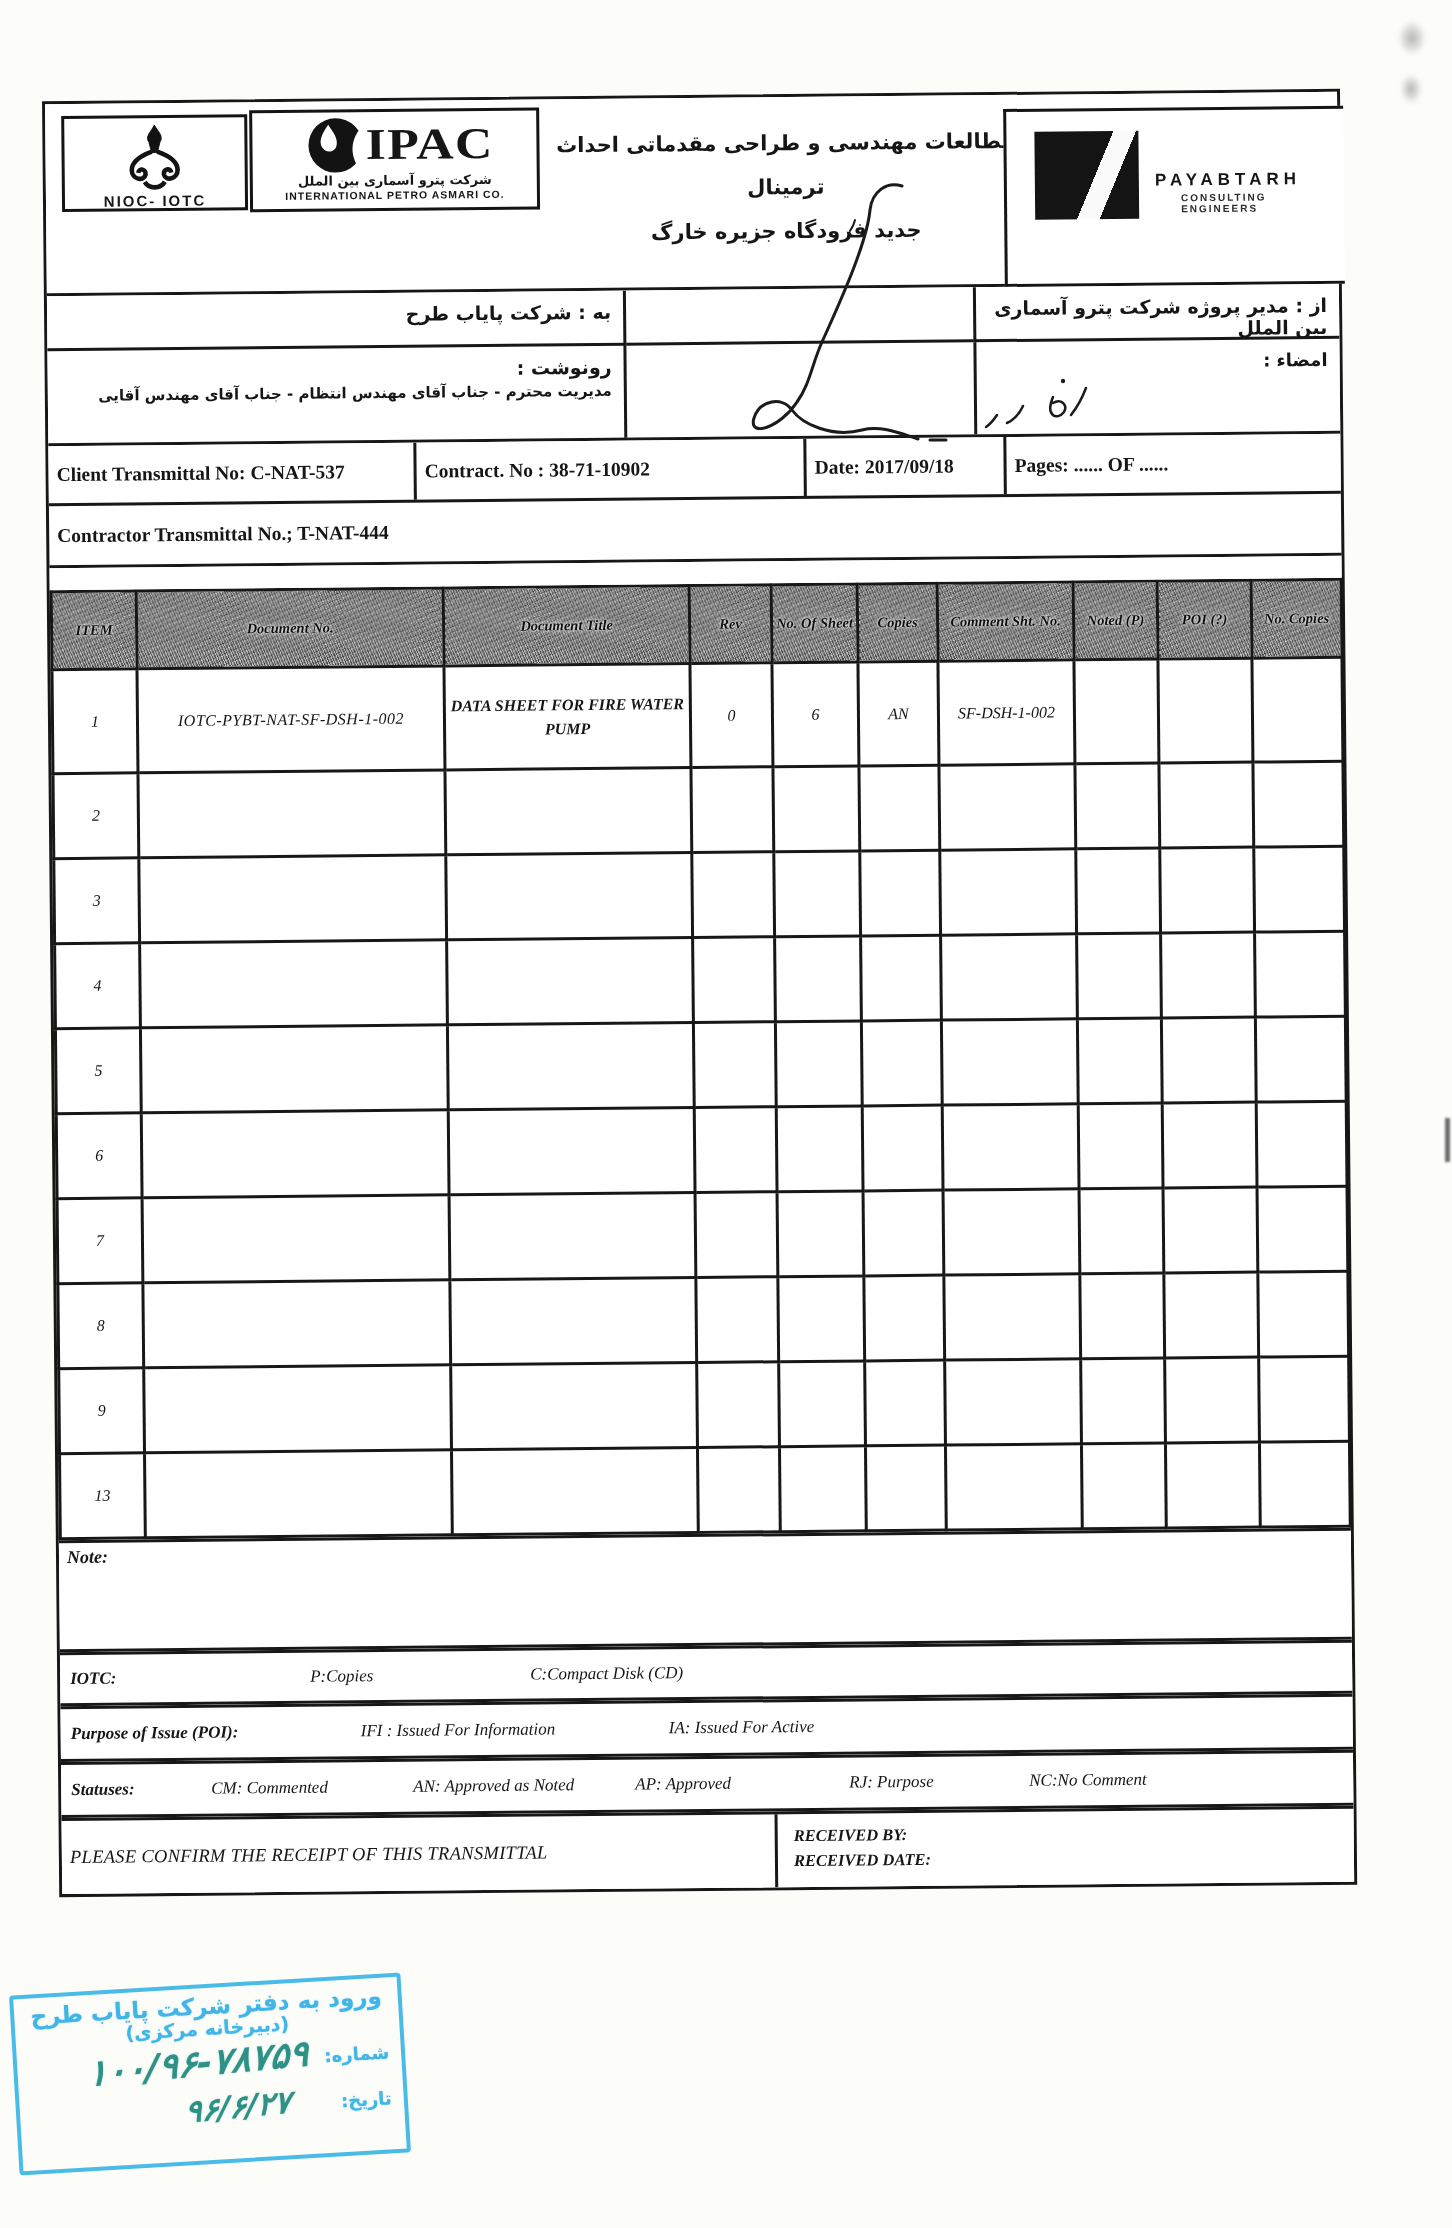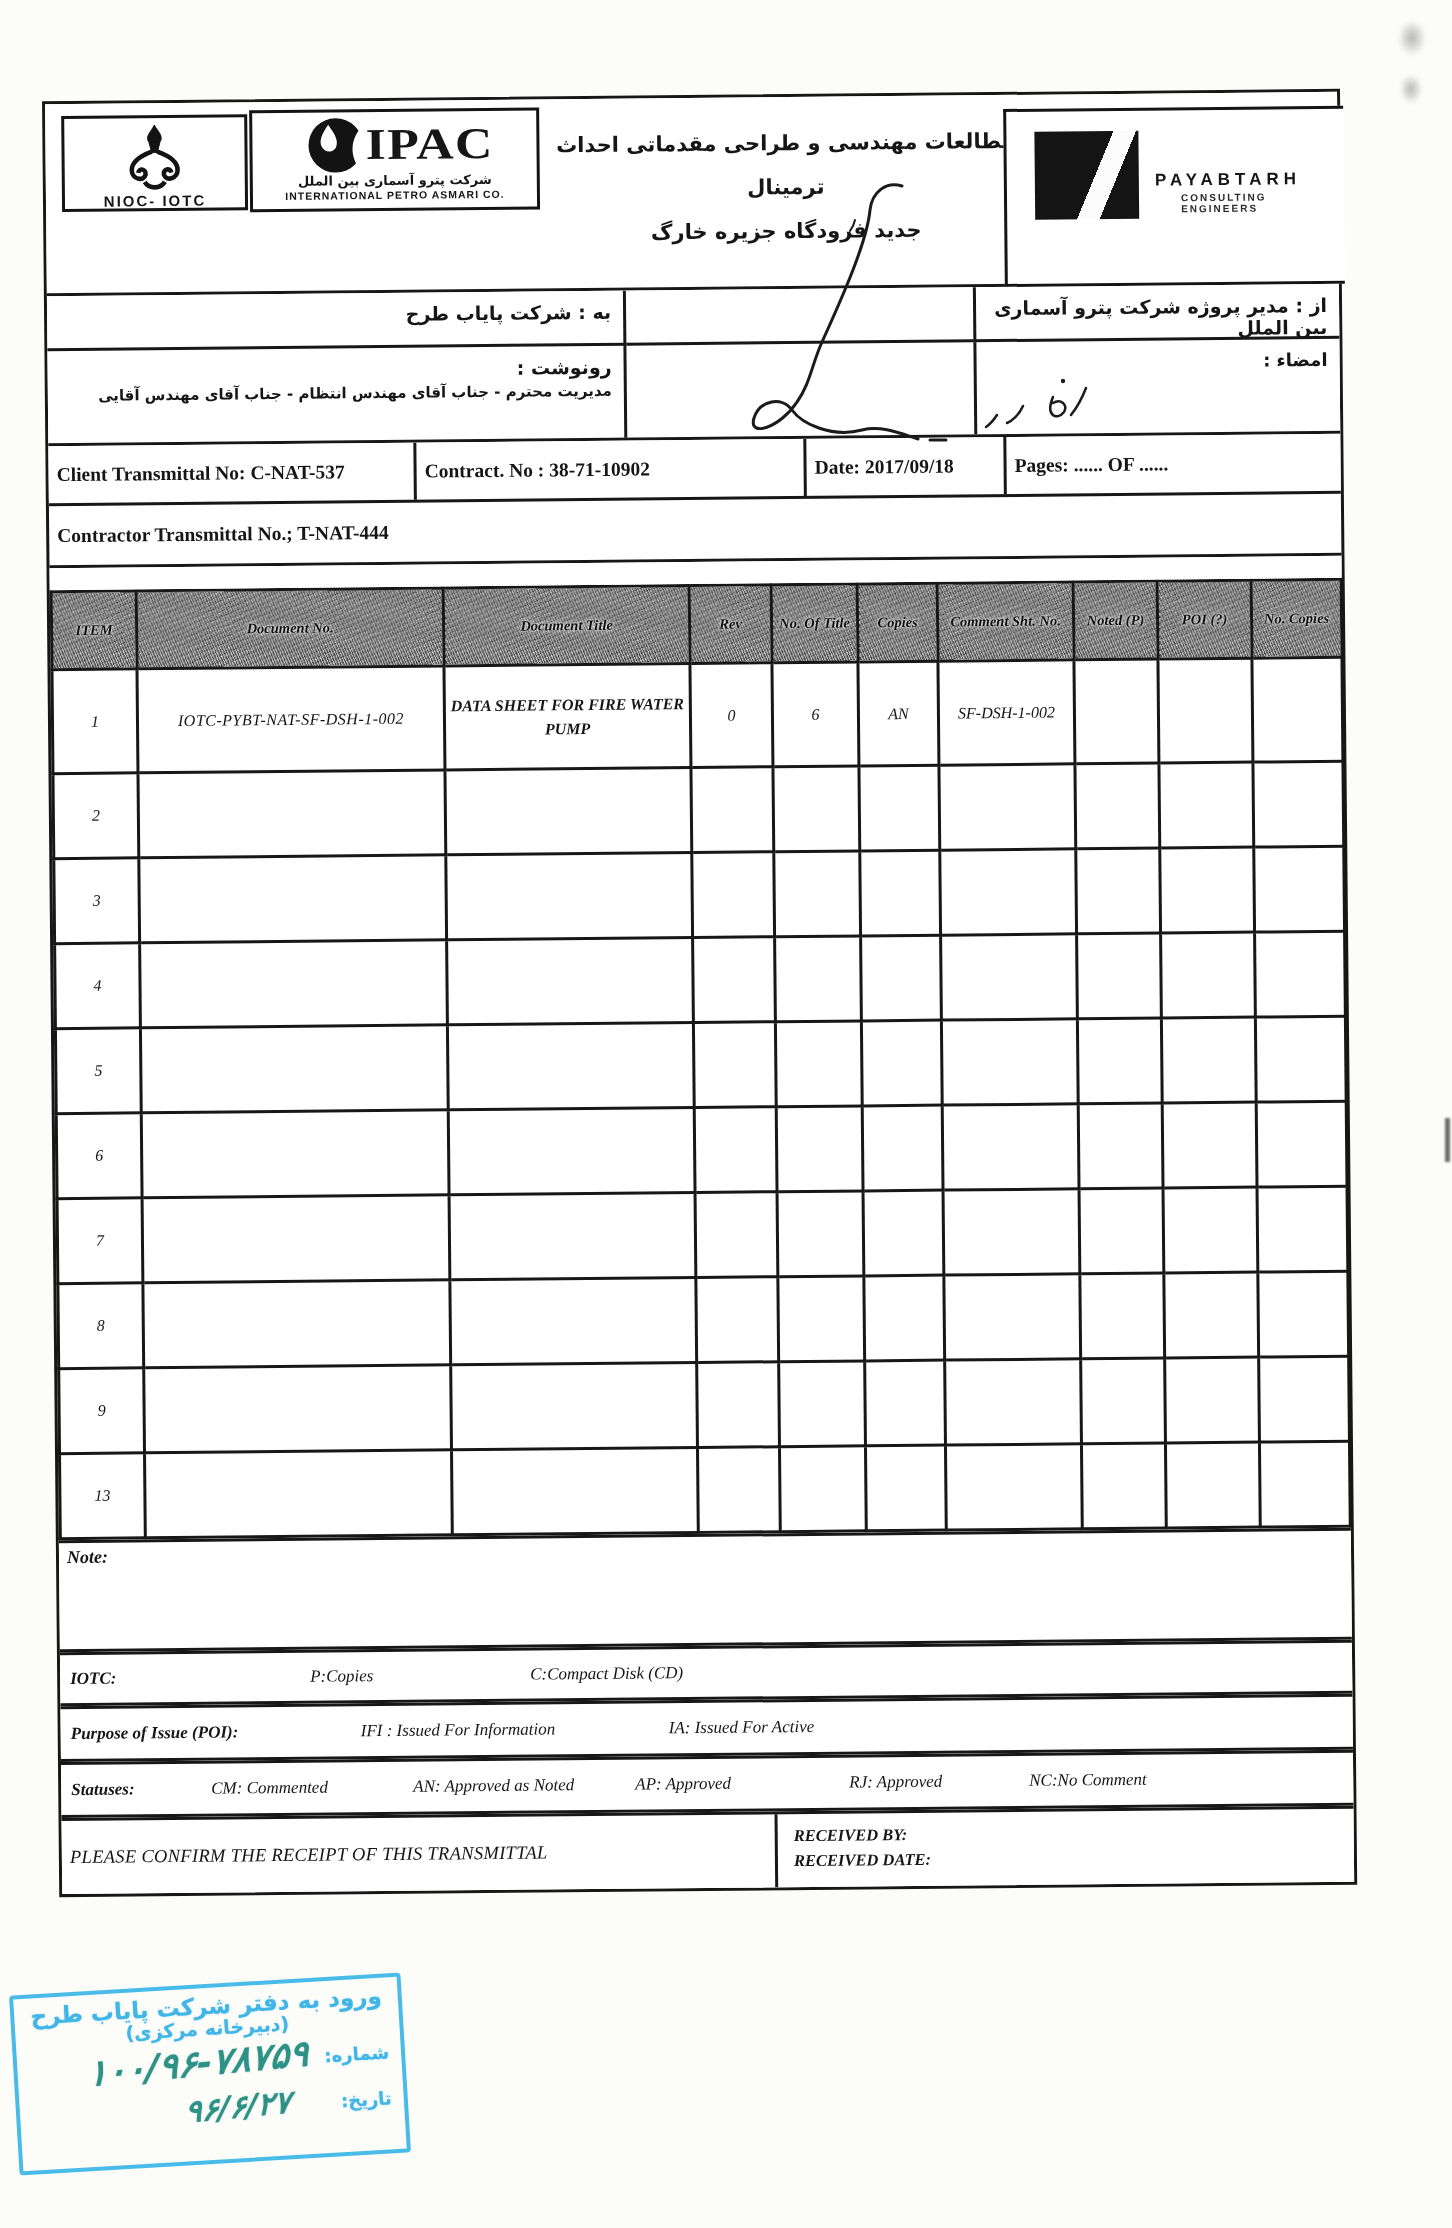--- a/index.html
+++ b/index.html
@@ -190,21 +190,21 @@
         <col style="width:84px">
       <col style="width:94px">
         <col style="width:90px">
     </colgroup>
     <thead>
       <tr>
         <th>ITEM</th>
         <th>Document No.</th>
         <th>Document Title</th>
         <th>Rev</th>
-        <th>No. Of Title</th>
+        <th>No. Of Sheet</th>
         <th>Copies</th>
         <th>Comment Sht. No.</th>
         <th>Noted (P)</th>
         <th>POI (?)</th>
         <th>No. Copies</th>
       </tr>
     </thead>
     <tbody>
         <tr class="r0">
       <td class="c-item">1</td>
@@ -341,21 +341,21 @@
     <span class="lg-label" style="left:10px">Purpose of Issue (POI):</span>
     <span style="left:300px">IFI : Issued For Information</span>
     <span style="left:608px">IA: Issued For Active</span>
   </div>
 
   <div class="band legend statband">
     <span class="lg-label" style="left:10px">Statuses:</span>
     <span style="left:150px">CM: Commented</span>
     <span style="left:352px">AN: Approved as Noted</span>
     <span style="left:574px">AP: Approved</span>
-    <span style="left:788px">RJ: Approved</span>
+    <span style="left:788px">RJ: Purpose</span>
     <span style="left:968px">NC:No Comment</span>
   </div>
 
   <div class="band confirm" style="border-bottom:none">
     <div class="confirm-l">PLEASE CONFIRM THE RECEIPT OF THIS TRANSMITTAL</div>
     <div class="confirm-r">
       <div>RECEIVED BY:</div>
       <div>RECEIVED DATE:</div>
     </div>
   </div>

